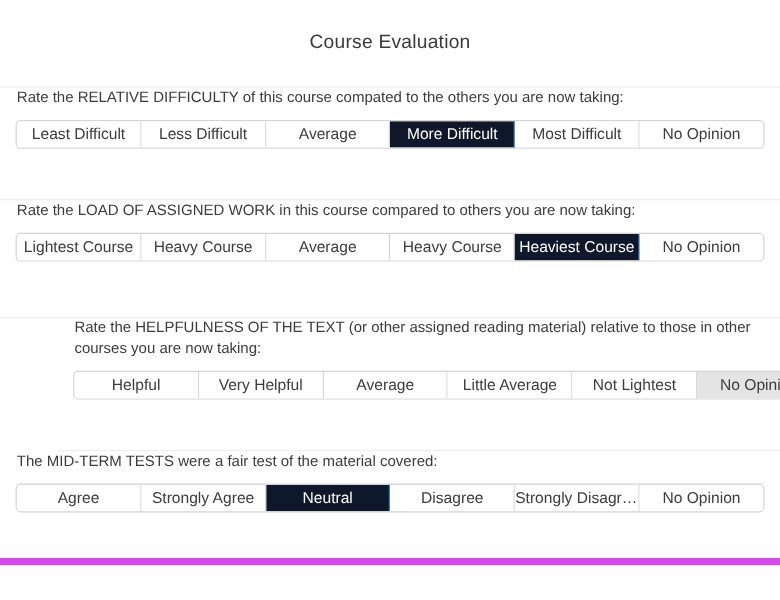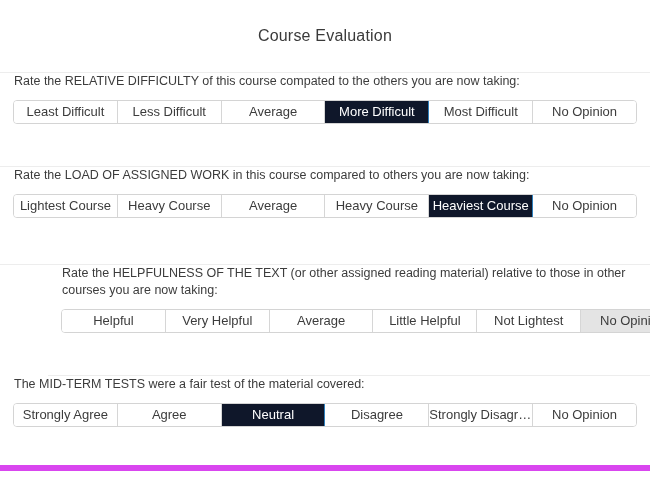--- a/index.html
+++ b/index.html
@@ -130,31 +130,31 @@
       <div class="btn-opt">No Opinion</div>
     </div>
   </div>
 
   <div class="section s3">
     <p class="question-text">Rate the HELPFULNESS OF THE TEXT (or other assigned reading material) relative to those in other courses you are now taking:</p>
     <div class="btn-group">
       <div class="btn-opt">Helpful</div>
       <div class="btn-opt">Very Helpful</div>
       <div class="btn-opt">Average</div>
-      <div class="btn-opt">Little Helpful</div>
+      <div class="btn-opt">Little Average</div>
       <div class="btn-opt">Not Lightest</div>
       <div class="btn-opt hovered">No Opinion</div>
     </div>
   </div>
 
   <div class="section s4 last">
     <p class="question-text">The MID-TERM TESTS were a fair test of the material covered:</p>
     <div class="btn-group">
+      <div class="btn-opt">Agree</div>
       <div class="btn-opt">Strongly Agree</div>
-      <div class="btn-opt">Agree</div>
       <div class="btn-opt selected">Neutral</div>
       <div class="btn-opt">Disagree</div>
       <div class="btn-opt">Strongly Disagree</div>
       <div class="btn-opt">No Opinion</div>
     </div>
   </div>
 
 </div>
 
 </body></html>

